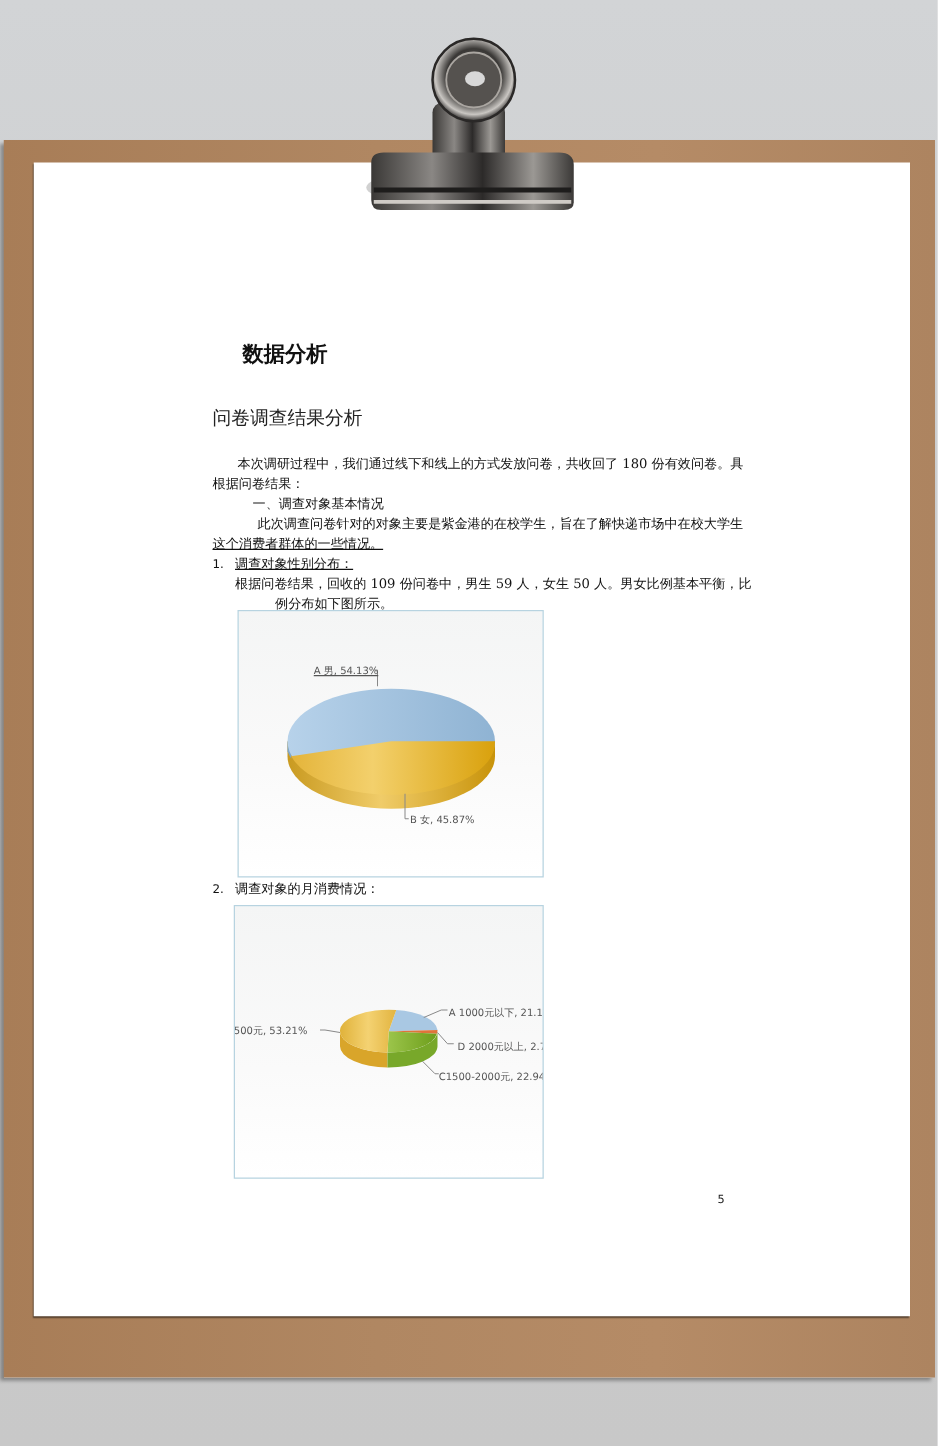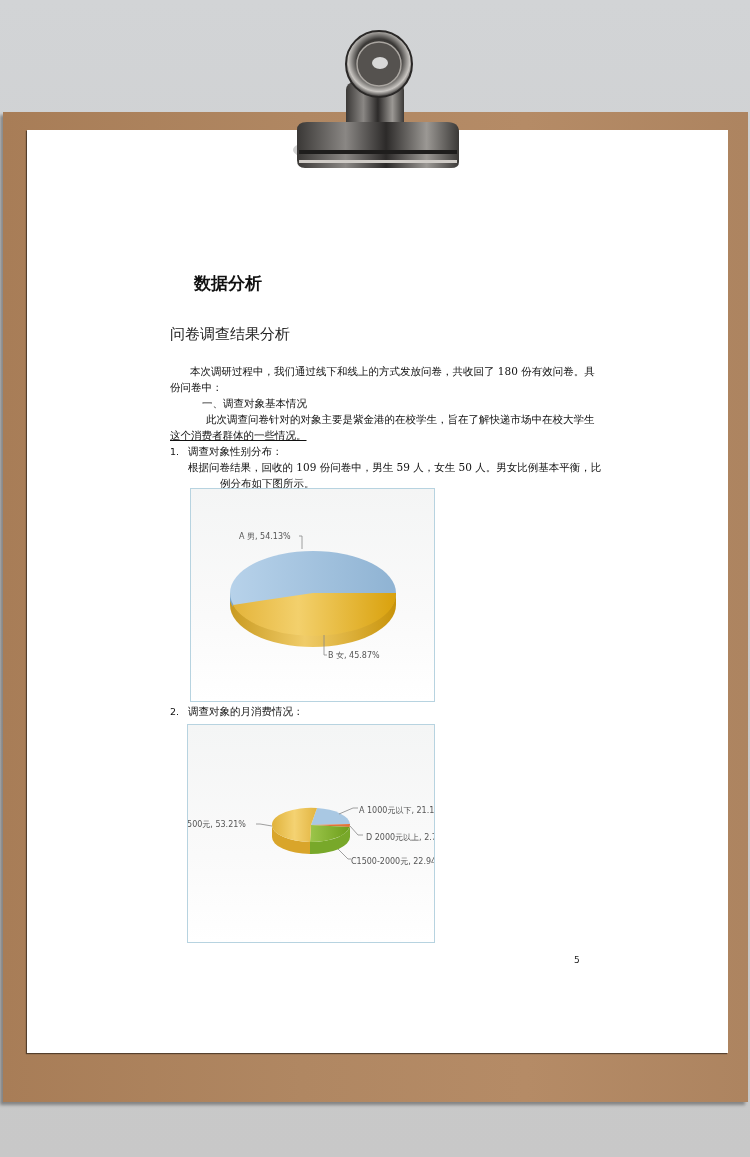--- a/index.html
+++ b/index.html
@@ -52,27 +52,27 @@
   <ellipse cx="97" cy="41" rx="8" ry="6" fill="#d8d8d8"></ellipse>
   <path d="M14 108 Q14 100 24 100 L164 100 Q176 100 176 110 L176 140 Q176 146 168 146 L22 146 Q14 146 14 138 Z" fill="url(#metal)"></path>
   <rect x="16" y="128" width="158" height="4" fill="#1e1d1c"></rect>
   <rect x="16" y="138" width="158" height="3" fill="#cfcbc6"></rect>
 </svg>
 
 <div class="txt h1">数据分析</div>
 <div class="txt h2">问卷调查结果分析</div>
 
 <div class="txt p" style="left:190px;top:363px;">本次调研过程中，我们通过线下和线上的方式发放问卷，共收回了 180 份有效问卷。具</div>
-<div class="txt p" style="left:170px;top:379px;">份问卷中：</div>
+<div class="txt p" style="left:170px;top:379px;">根据问卷结果：</div>
 <div class="txt p" style="left:190px;top:395px;margin-left:12px;">一、调查对象基本情况</div>
 <div class="txt p" style="left:206px;top:411px;">此次调查问卷针对的对象主要是紫金港的在校学生，旨在了解快递市场中在校大学生</div>
 <div class="txt p" style="left:170px;top:427px;text-decoration:underline;">这个消费者群体的一些情况。</div>
 
 <div class="txt p" style="left:170px;top:443px;font-family:'DejaVu Sans',sans-serif;font-size:9.5px;">1.</div>
-<div class="txt p" style="left:188px;top:443px;">调查对象性别分布：</div>
+<div class="txt p" style="left:188px;top:443px;text-decoration:underline;">调查对象性别分布：</div>
 <div class="txt p" style="left:188px;top:459px;">根据问卷结果，回收的 109 份问卷中，男生 59 人，女生 50 人。男女比例基本平衡，比</div>
 <div class="txt p" style="left:200px;top:475px;margin-left:20px;">例分布如下图所示。</div>
 
 <div class="chart-box" style="left:190px;top:488px;width:243px;height:212px;">
   <svg width="243" height="212" viewBox="0 0 243 212">
     <defs>
       <linearGradient id="blueG" x1="0" x2="1" y1="0" y2="0">
         <stop offset="0" stop-color="#b7d2ea"></stop>
           <stop offset="1" stop-color="#8fb3d3"></stop>
       </linearGradient>
@@ -91,21 +91,21 @@
     <path d="M39 104 L39 116 A83 42 0 0 0 205 116 L205 104 Z" fill="url(#goldSide)"></path>
     <path d="M39 104 L39 112 A83 42 0 0 0 42 118 L42 110 Z" fill="#7fa6c8"></path>
 
     <ellipse cx="122" cy="104" rx="83" ry="42" fill="url(#blueG)"></ellipse>
 
     <path d="M122 104 L205 104 A83 42 0 0 1 42 116 Z" fill="url(#goldG)"></path>
 
     <polyline points="111,60 111,47 108,47" fill="none" stroke="#888" stroke-width=".8"></polyline>
     <polyline points="133,146 133,166 136,166" fill="none" stroke="#888" stroke-width=".8"></polyline>
   </svg>
-  <div class="lbl" style="left:48px;top:42px;">A 男, 54.13%</div>
+  <div class="lbl" style="left:60px;top:42px;text-decoration:underline;">A 男, 54.13%</div>
   <div class="lbl" style="left:137px;top:161px;">B 女, 45.87%</div>
 </div>
 
 <div class="txt p" style="left:170px;top:703px;font-family:'DejaVu Sans',sans-serif;font-size:9.5px;">2.</div>
 <div class="txt p" style="left:188px;top:703px;">调查对象的月消费情况：</div>
 
 <div class="chart-box" style="left:187px;top:724px;width:246px;height:217px;">
   <svg width="246" height="217" viewBox="0 0 246 217">
     <defs>
       <linearGradient id="g2gold" x1="0" x2="1">

